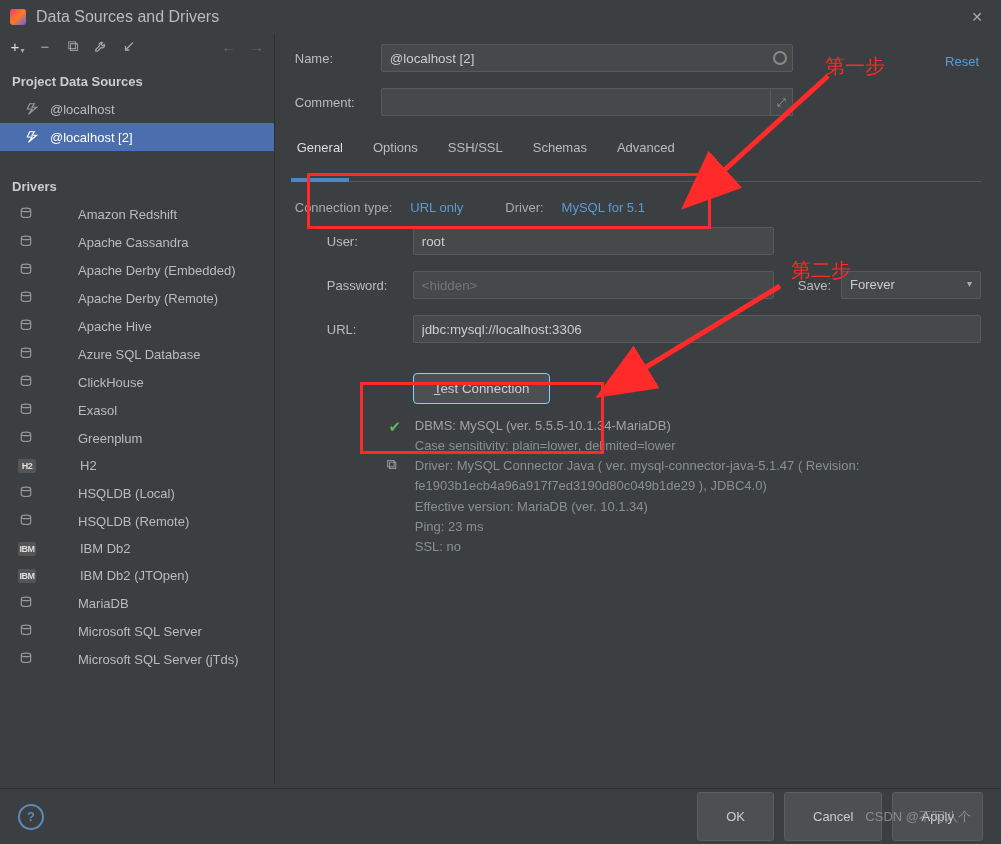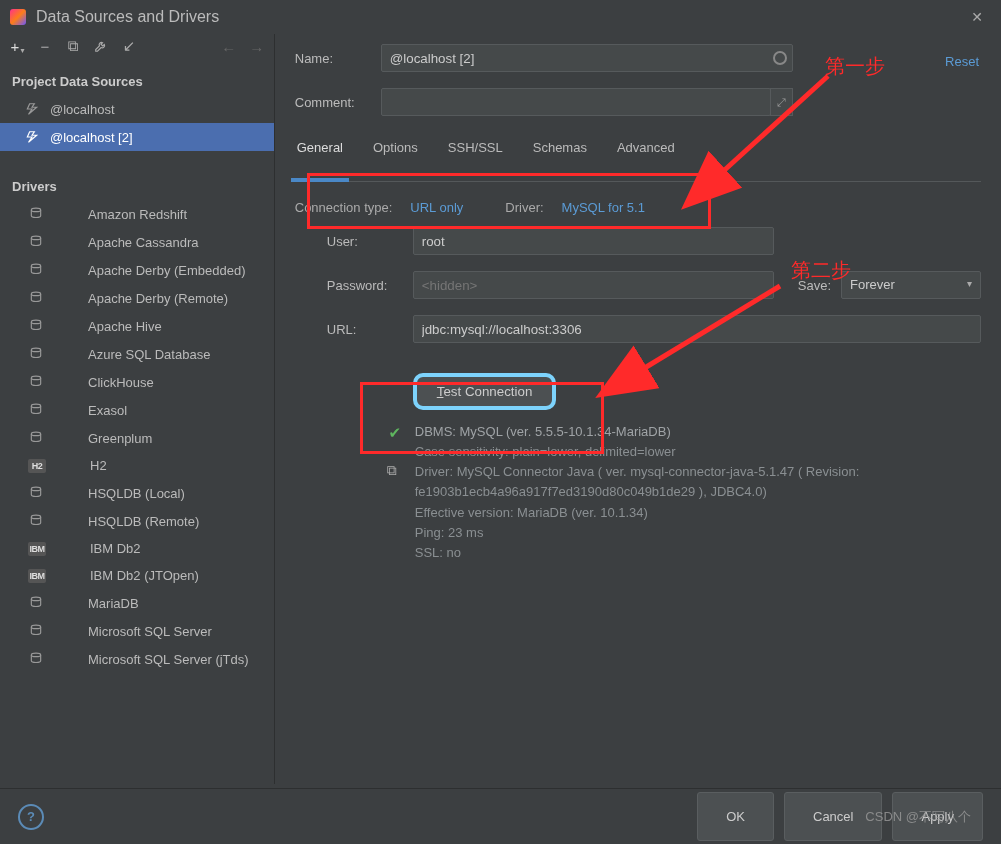--- a/index.html
+++ b/index.html
@@ -27,21 +27,21 @@
   .section-title { font-weight:600; color:#ccc; padding:10px 12px 6px; font-size:13px; }
   .tree-item { display:flex; align-items:center; padding:6px 12px 6px 24px; gap:10px; cursor:pointer; }
   .tree-item.selected { background:#4b6eaf; color:#fff; }
   .tree-item .micon { width:16px; height:16px; display:flex; align-items:center; justify-content:center; color:#999; flex-shrink:0; }
   .tree-item .micon.txt { font-size:9px; font-weight:700; letter-spacing:-0.5px; background:#555; color:#ddd; border-radius:2px; width:18px; height:14px; }
 
   .drivers-scroll { overflow-y:auto; flex:1; scrollbar-width:thin; }
   .drivers-scroll::-webkit-scrollbar { width:10px; }
   .drivers-scroll::-webkit-scrollbar-thumb { background:#5a5d5f; border-radius:4px; }
   .drivers-scroll::-webkit-scrollbar-track { background:#3c3f41; }
-  .drivers-scroll .tree-item { padding-left:28px;gap:44px; }
+  .drivers-scroll .tree-item { padding-left:18px;gap:44px; }
 
   
   .content { flex:1; padding:10px 20px 0 20px; position:relative; }
   .row { display:flex; align-items:center; margin-bottom:16px; }
   .row .label { width:86px; color:#bbb; }
   .row .field { flex:1; }
   input.txt, .txtbox { background:#45494a; border:1px solid #565a5c; color:#ccc; padding:5px 8px; border-radius:2px; width:100%; height:28px; }
   .name-field { position:relative; }
   .name-field .status-circle { position:absolute; right:6px; top:50%; transform:translateY(-50%); width:14px; height:14px; border:2px solid #888; border-radius:50%; }
   .reset { color:#5b9bd5; position:absolute; right:22px; top:20px; cursor:pointer; font-size:13px; }
@@ -57,21 +57,21 @@
   .conn-bar { margin:18px 0 10px 0; display:flex; align-items:center; gap:18px; color:#aaa; }
   .conn-bar .link { color:#5b9bd5; cursor:pointer; }
 
   .form { margin-top:12px;margin-left:32px; }
   .form .row .label { width:86px; }
   .form .field.narrow { width:361px; flex:0 0 361px; }
   .save-wrap { display:flex; align-items:center; gap:10px; margin-left:24px; }
   .select { background:#45494a; border:1px solid #565a5c; color:#ccc; padding:5px 24px 5px 8px; border-radius:2px; height:28px; position:relative; min-width:140px; }
   .select::after { content:"▾"; position:absolute; right:8px; top:6px; color:#aaa; font-size:10px; }
 
-  .test-btn { background:#4c5052; border:4px solid #7dd3fc; color:#ccc; padding:7px 20px; border-radius:10px; cursor:pointer; }
+  .test-btn { background:#4c5052; border:1px solid #7dd3fc; color:#ccc; padding:7px 20px; border-radius:4px; cursor:pointer; }
   .test-btn .ul { text-decoration:underline; }
 
   .result { margin:12px 0 0 60px; display:flex; gap:12px; align-items:flex-start; }
   .result .check { color:#5fb65f; font-size:15px; margin-top:2px; }
   .result .copy { color:#aaa; font-size:14px; margin-top:20px; width:16px; cursor:pointer; }
   .result .lines { color:#8a8f92; line-height:1.55; font-size:13px; }
   .result .lines .dbms { color:#9fa3a6; }
 
   
   .redbox { position:absolute; border:3px solid #ff2a2a; pointer-events:none; }

